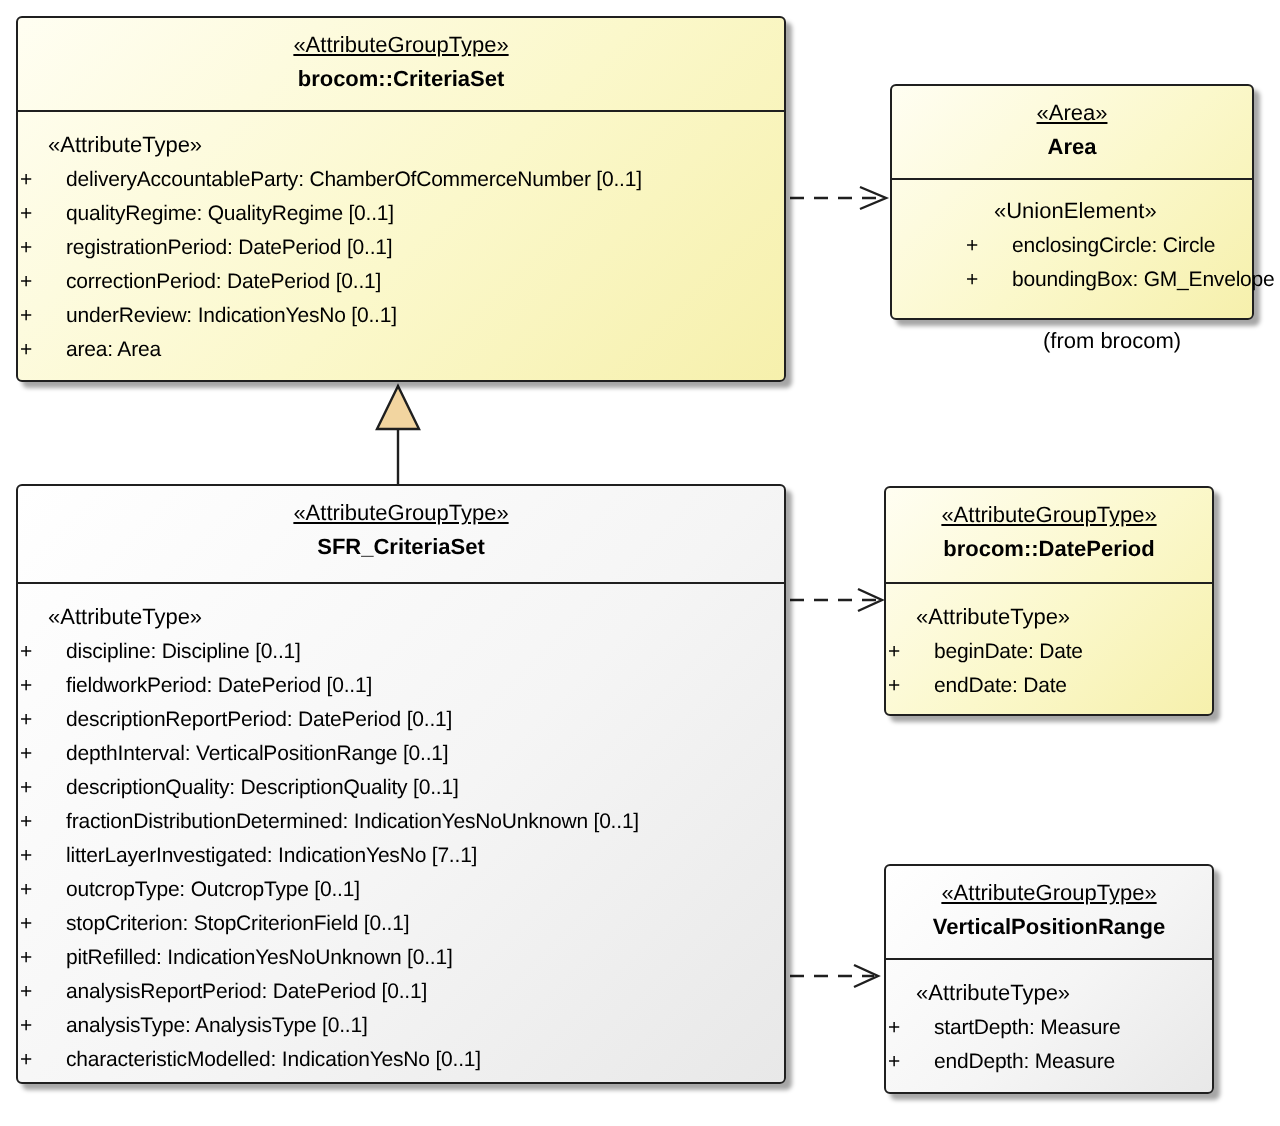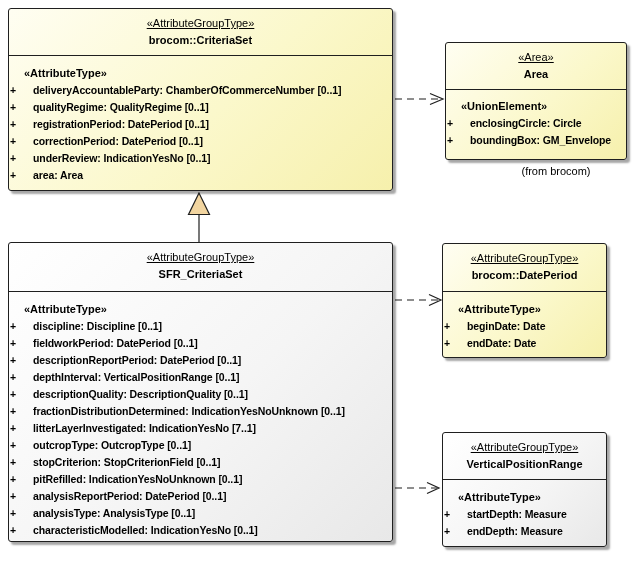--- a/index.html
+++ b/index.html
@@ -22,21 +22,21 @@
   .fill-yellow { background:linear-gradient(135deg,#fffef2 0%,#fbf8cb 55%,#f6f0ac 100%); }
   .fill-white  { background:linear-gradient(135deg,#ffffff 0%,#f5f5f5 55%,#e8e8e8 100%); }
 
   .hdr {
     box-sizing:border-box; height:47px; border-bottom:1px solid #1f1f1f;
     text-align:center; padding-top:6px; line-height:17px;
   }
   .stereo { font-size:11px;text-decoration:underline; }
   .cname  { font-size:11px; font-weight:bold; }
 
-  .attrs { padding-top:9px; line-height:17px;font-weight:bold; }
+  .attrs { padding-top:9px; line-height:17px; }
   .attr-stereo { padding-left:15px; font-size:11px; white-space:nowrap; }
   .attr-row { white-space:nowrap; padding-left:1px; font-size:10.5px; letter-spacing:-0.1px; }
   .vis { display:inline-block; width:23px; font-size:10.5px; }
 
   .note {
     position:absolute; z-index:1; font-size:11px; 
     text-align:center; white-space:nowrap;
   }
 </style>
 </head>
@@ -75,21 +75,21 @@
     <div class="attr-row"><span class="vis">+</span><span>underReview: IndicationYesNo [0..1]</span></div>
     <div class="attr-row"><span class="vis">+</span><span>area: Area</span></div>
   </div>
 </div>
 
 <div class="uml-box fill-yellow" style="left:445px;top:42px;width:182px;height:118px;">
   <div class="hdr">
     <div class="stereo">«Area»</div>
     <div class="cname">Area</div>
   </div>
-  <div class="attrs" style="padding-top:8px;">
+  <div class="attrs" style="padding-top:8px;margin-left:36px;">
     <div class="attr-stereo">«UnionElement»</div>
     <div class="attr-row"><span class="vis">+</span><span>enclosingCircle: Circle</span></div>
     <div class="attr-row"><span class="vis">+</span><span>boundingBox: GM_Envelope</span></div>
   </div>
 </div>
 
 <div class="note" style="left:506px;top:165px;width:100px;">(from brocom)</div>
 
 <div class="uml-box fill-white" style="left:8px;top:242px;width:385px;height:300px;">
   <div class="hdr" style="height:49px;">

